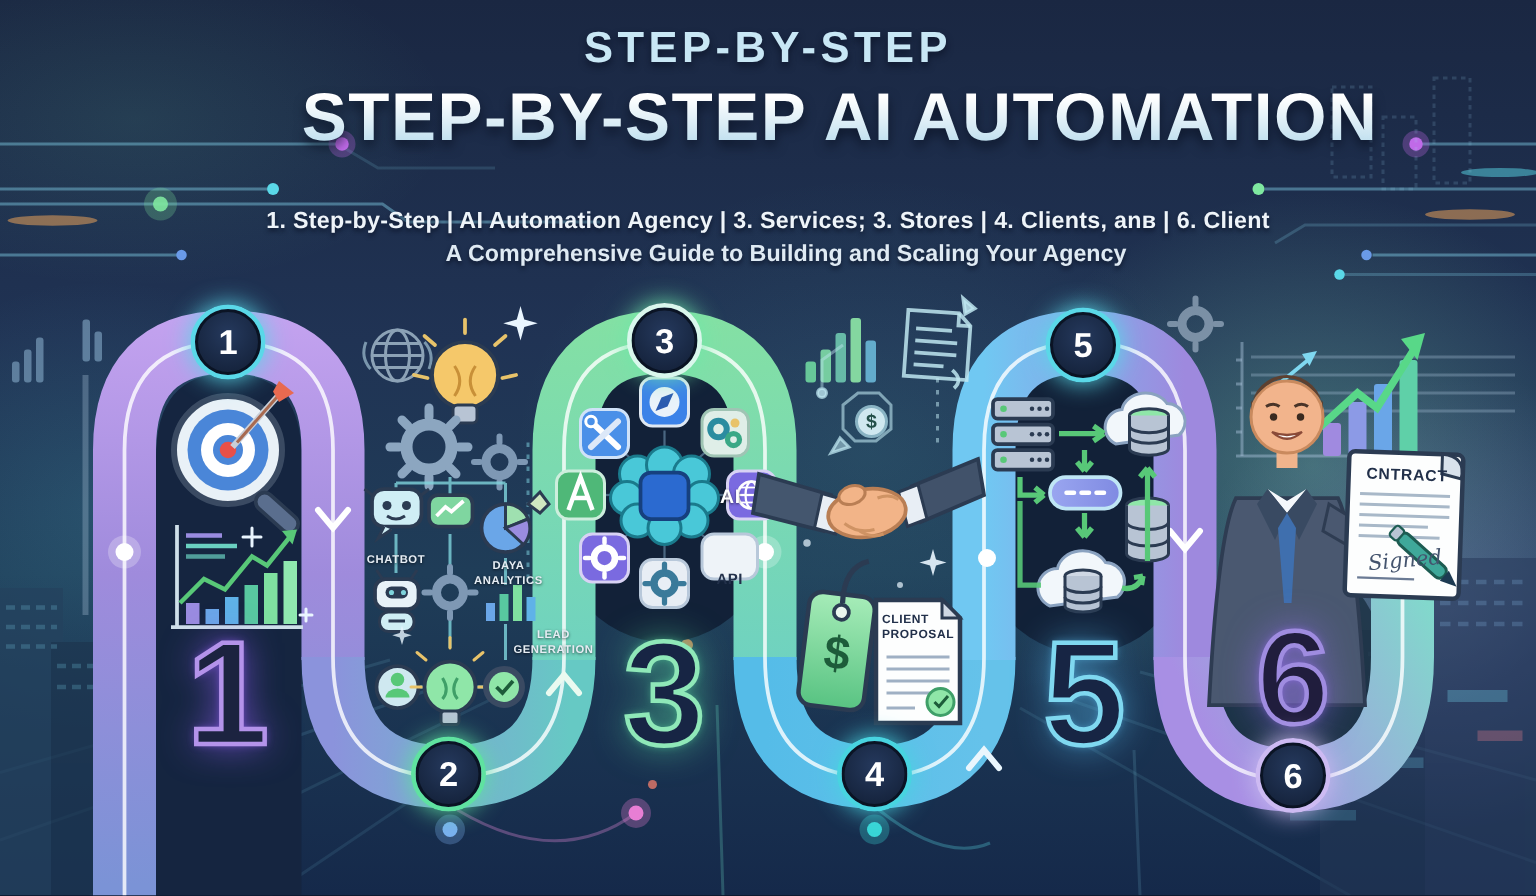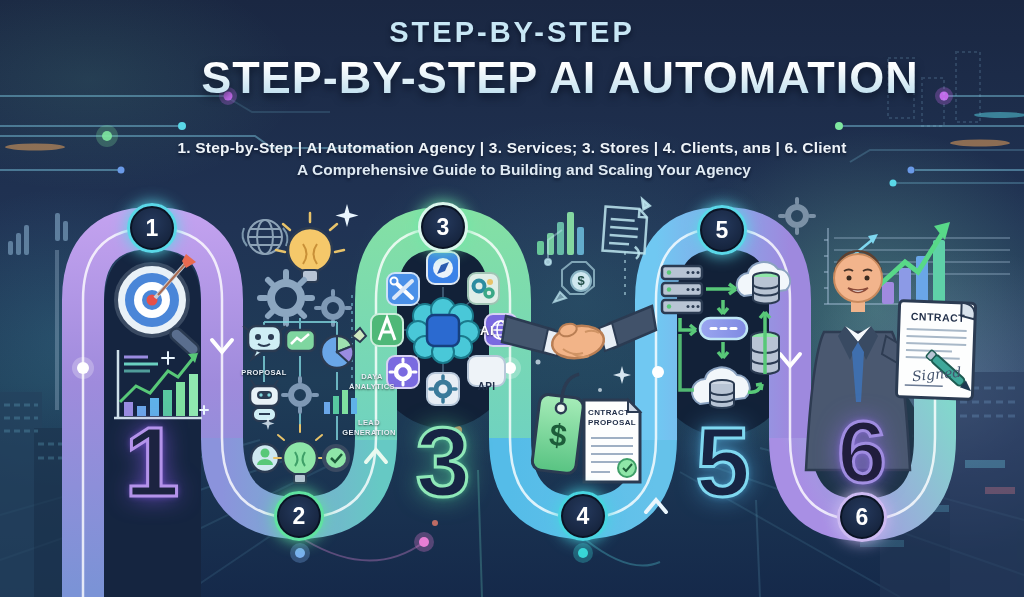--- a/index.html
+++ b/index.html
@@ -644,24 +644,24 @@
   <div class="abs ctr bignum" style="left:723px;top:462px;--ring:#7fd8f0;--glow:rgba(90,190,240,.7);">5</div>
   <div class="abs ctr bignum" style="left:862px;top:452px;font-size:88px;--ring:#9f8ce0;--glow:rgba(150,110,240,.8);color:#201d3d;">6</div>
 
   <div class="abs ctr badge" style="left:152px;top:228px;--ring:#5ad8e8;">1</div>
   <div class="abs ctr badge" style="left:299px;top:516px;--ring:#5fe2a0;">2</div>
   <div class="abs ctr badge" style="left:443px;top:227px;--ring:#d9f7ec;box-shadow:0 0 16px #6fe8a8, inset 0 0 0 2px rgba(8,16,30,.85);">3</div>
   <div class="abs ctr badge" style="left:583px;top:516px;--ring:#48d4e0;">4</div>
   <div class="abs ctr badge" style="left:722px;top:230px;--ring:#5ad8e8;">5</div>
   <div class="abs ctr badge" style="left:862px;top:517px;--ring:#cdbaf2;">6</div>
 
-  <div class="abs mini" style="left:264px;top:368px;width:60px;">PROPOSAL</div>
-  <div class="abs mini" style="left:339px;top:372px;width:48px;margin-left:33px;">DAYA ANALYTICS</div>
+  <div class="abs mini" style="left:264px;top:368px;width:60px;">CHATBOT</div>
+  <div class="abs mini" style="left:339px;top:372px;width:48px;">DAYA ANALYTICS</div>
   <div class="abs mini" style="left:339px;top:418px;width:56px;margin-left:30px;">LEAD GENERATION</div>
-  <div class="abs mini doc-text" style="left:611px;top:408px;width:46px;text-align:left;font-size:8px;">CNTRACT PROPOSAL</div>
+  <div class="abs mini doc-text" style="left:611px;top:408px;width:46px;text-align:left;font-size:8px;">CLIENT PROPOSAL</div>
   <div class="abs mini doc-text" style="left:938px;top:311px;width:70px;font-size:10.5px;letter-spacing:.5px;transform:translate(-50%,0) rotate(2deg);">CNTRACT</div>
   <div class="abs sig" style="left:912px;top:366px;transform:rotate(-5deg);">Signed</div>
   <div class="abs mini doc-text" style="left:486.5px;top:380px;width:40px;font-size:10px;letter-spacing:.3px;">API</div>
   <div class="abs mini" style="left:443px;top:322.5px;width:47px;font-size:13px;color:#ffffff;letter-spacing:.5px;margin-left:44px;">AI</div>
   <div class="abs" style="left:558px;top:418px;transform:translate(-50%,0) rotate(7deg);font-size:31px;font-weight:700;color:#1d5c3a;">$</div>
   <div class="abs" style="left:581px;top:273px;transform:translate(-50%,0);font-size:13px;font-weight:700;color:#23504a;">$</div>
 
 </div>
 
 </body></html>

